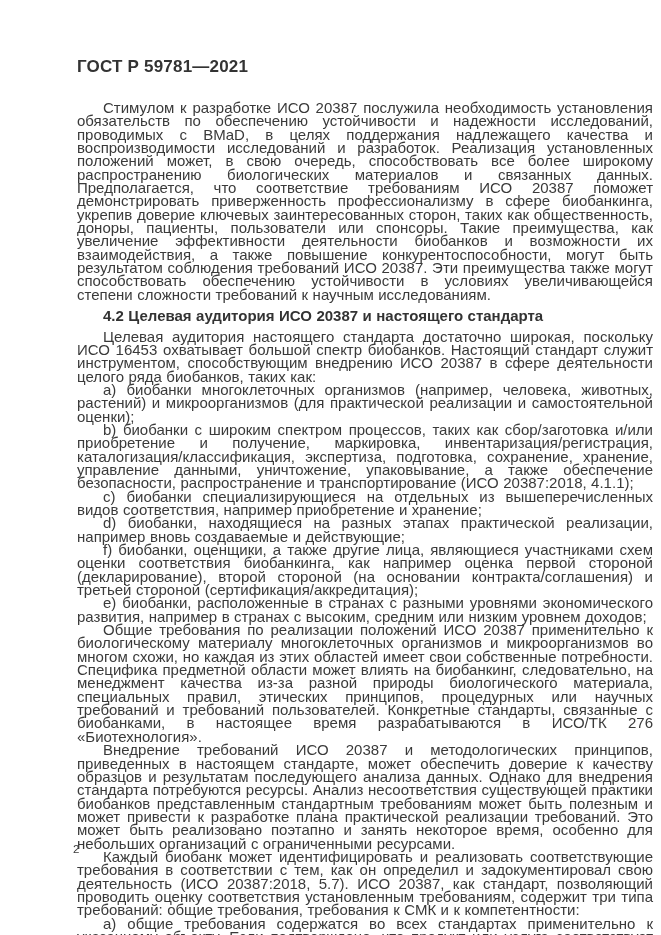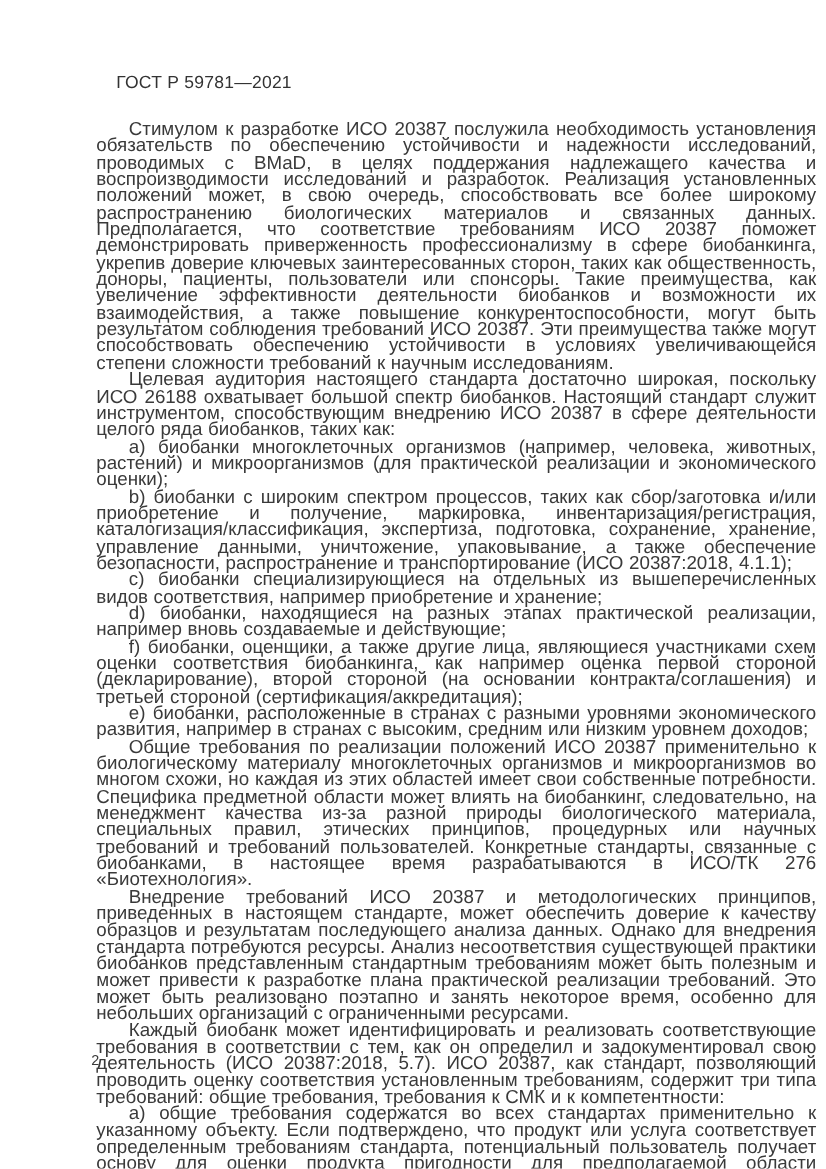--- a/index.html
+++ b/index.html
@@ -16,25 +16,25 @@
     color: #3a3a3a;
     overflow: hidden;
   }
   .content {
     position: absolute;
     left: 77px;
     top: 57px;
     width: 576px;
   }
   .running-header {
-    font-size: 14px;
-    font-weight: normal;
+    font-size: 17px;
+    font-weight: bold;
     color: #333333;
     letter-spacing: 0.2px;
-    margin: 0 0 24px 16px;
+    margin: 0 0 24px 0;
   }
   .body-text p,
   .body-text h3 {
     margin: 0;
     font-size: 15px;
     line-height: 13.35px;
     text-align: justify;
     text-indent: 26px;
     word-spacing: 0.3px;
   }
@@ -56,24 +56,25 @@
 <body>
 
 <div class="page">
   <div class="content">
 
     <div class="running-header">ГОСТ Р 59781—2021</div>
 
     <div class="body-text">
       <p>Стимулом к разработке ИСО 20387 послужила необходимость установления обязательств по обеспечению устойчивости и надежности исследований, проводимых с BMaD, в целях поддержания надлежащего качества и воспроизводимости исследований и разработок. Реализация установленных положений может, в свою очередь, способствовать все более широкому распространению биологических материалов и связанных данных. Предполагается, что соответствие требованиям ИСО 20387 поможет демонстрировать приверженность профессионализму в сфере биобанкинга, укрепив доверие ключевых заинтересованных сторон, таких как общественность, доноры, пациенты, пользователи или спонсоры. Такие преимущества, как увеличение эффективности деятельности биобанков и возможности их взаимодействия, а также повышение конкурентоспособности, могут быть результатом соблюдения требований ИСО 20387. Эти преимущества также могут способствовать обеспечению устойчивости в условиях увеличивающейся степени сложности требований к научным исследованиям.</p>
 
+      <h3>4.2 Целевая аудитория ИСО 20387 и настоящего стандарта</h3>
 
-      <p>Целевая аудитория настоящего стандарта достаточно широкая, поскольку ИСО 26188 охватывает большой спектр биобанков. Настоящий стандарт служит инструментом, способствующим внедрению ИСО 20387 в сфере деятельности целого ряда биобанков, таких как:</p>
+      <p>Целевая аудитория настоящего стандарта достаточно широкая, поскольку ИСО 16453 охватывает большой спектр биобанков. Настоящий стандарт служит инструментом, способствующим внедрению ИСО 20387 в сфере деятельности целого ряда биобанков, таких как:</p>
 
-      <p>a) биобанки многоклеточных организмов (например, человека, животных, растений) и микроорганизмов (для практической реализации и экономического оценки);</p>
+      <p>a) биобанки многоклеточных организмов (например, человека, животных, растений) и микроорганизмов (для практической реализации и самостоятельной оценки);</p>
 
       <p>b) биобанки с широким спектром процессов, таких как сбор/заготовка и/или приобретение и получение, маркировка, инвентаризация/регистрация, каталогизация/классификация, экспертиза, подготовка, сохранение, хранение, управление данными, уничтожение, упаковывание, а также обеспечение безопасности, распространение и транспортирование (ИСО 20387:2018, 4.1.1);</p>
 
       <p>c) биобанки специализирующиеся на отдельных из вышеперечисленных видов соответствия, например приобретение и хранение;</p>
 
       <p>d) биобанки, находящиеся на разных этапах практической реализации, например вновь создаваемые и действующие;</p>
 
       <p>f) биобанки, оценщики, а также другие лица, являющиеся участниками схем оценки соответствия биобанкинга, как например оценка первой стороной (декларирование), второй стороной (на основании контракта/соглашения) и третьей стороной (сертификация/аккредитация);</p>
 
       <p>e) биобанки, расположенные в странах с разными уровнями экономического развития, например в странах с высоким, средним или низким уровнем доходов;</p>

